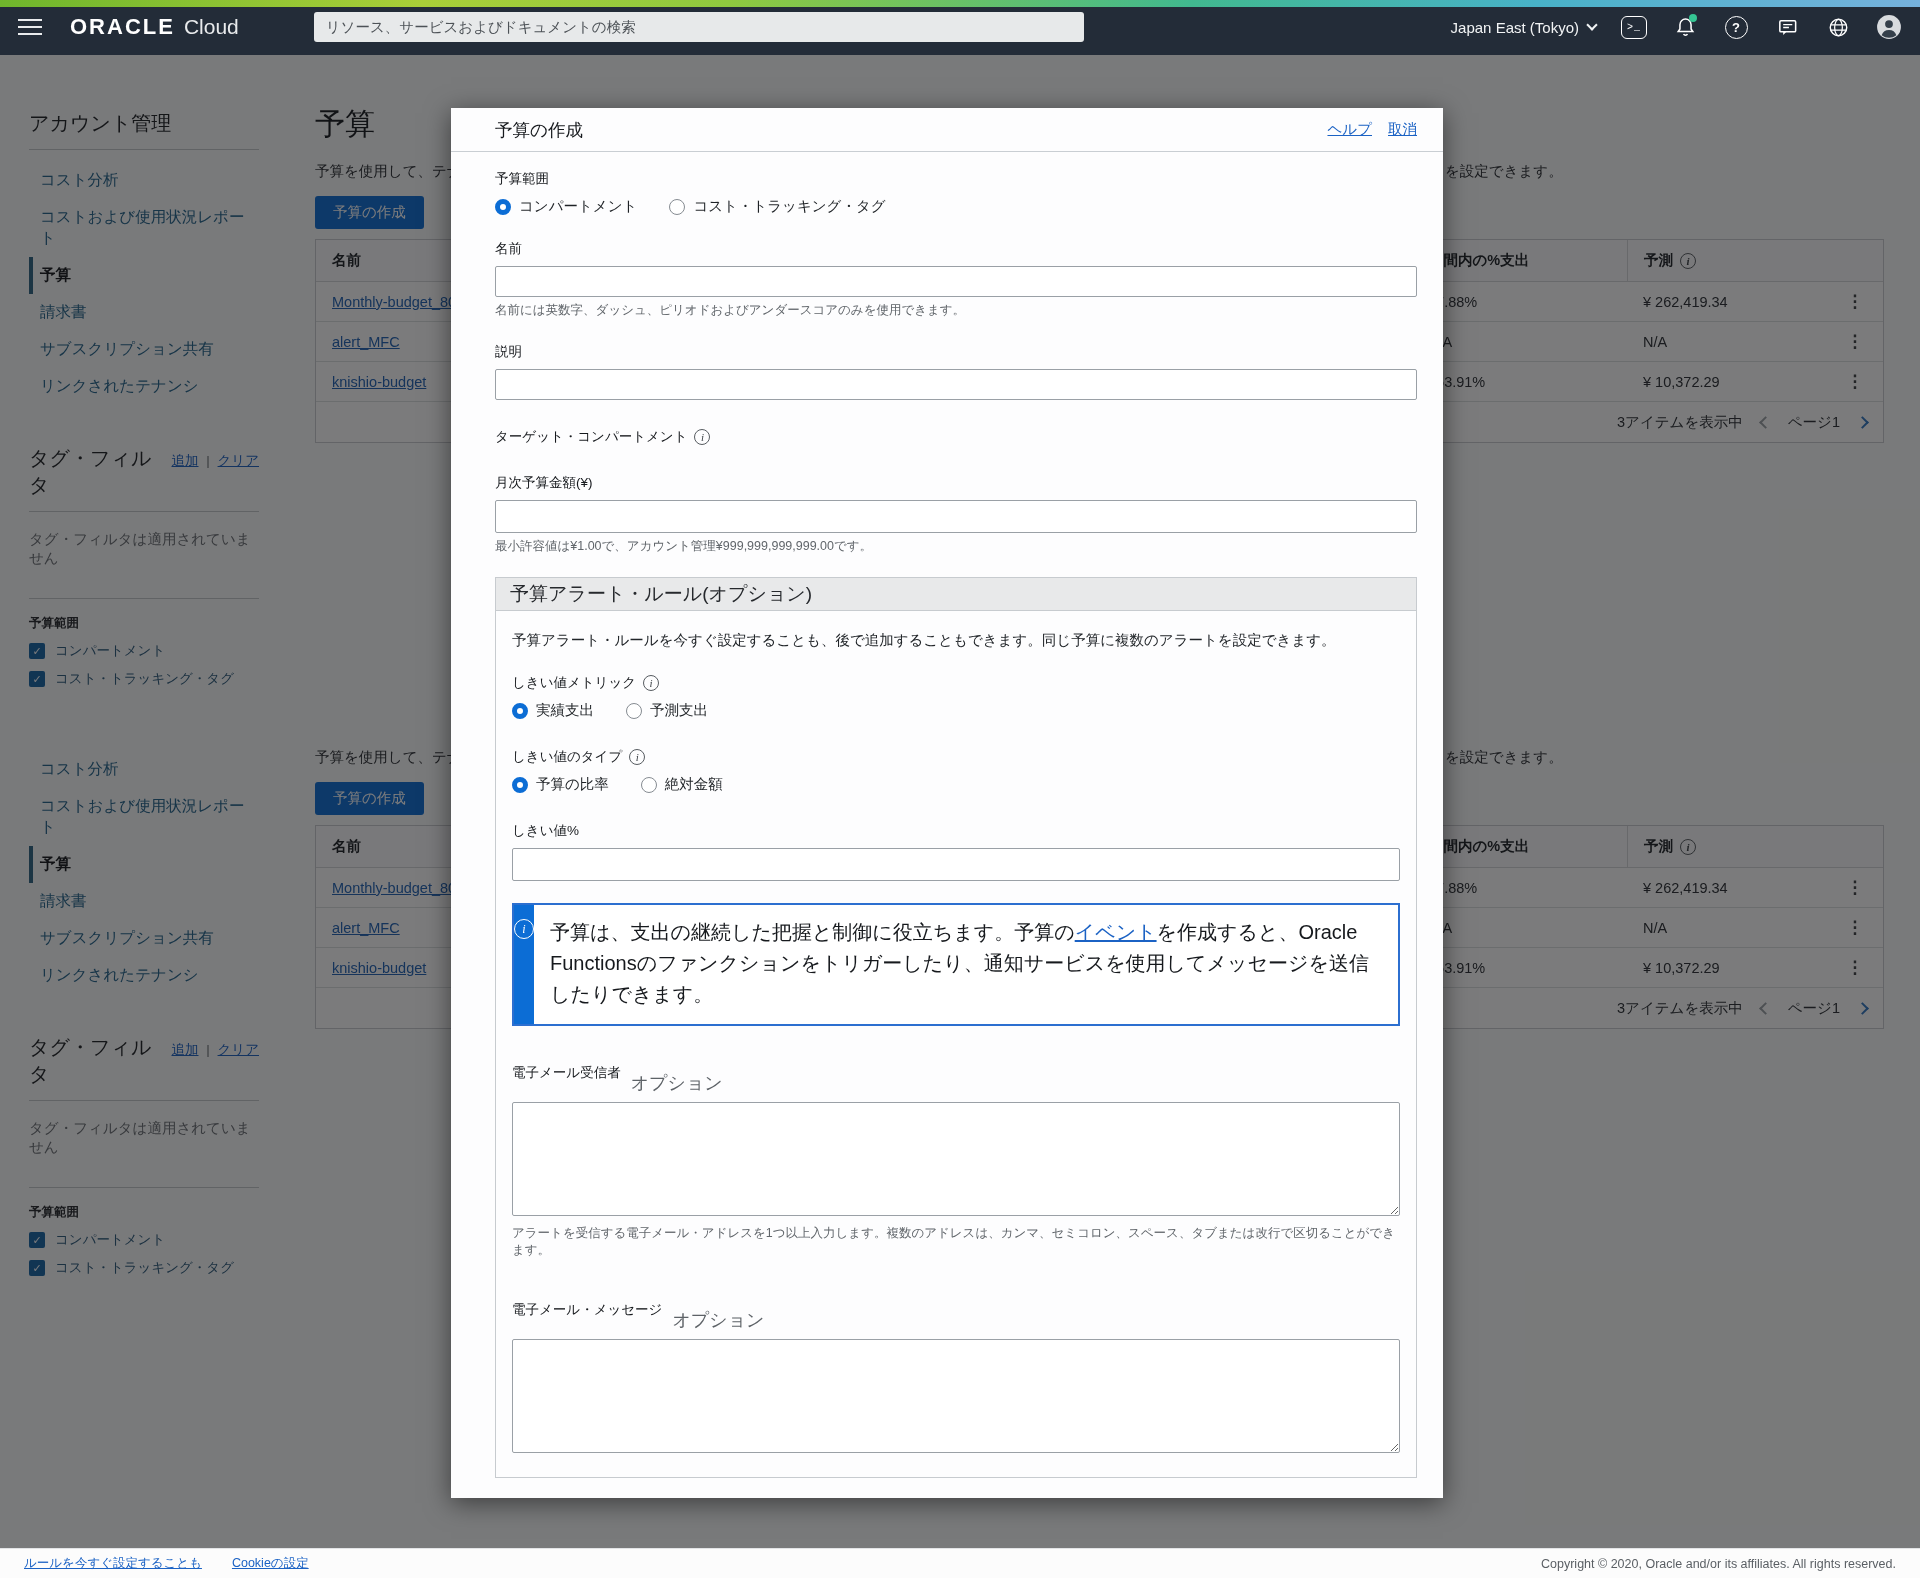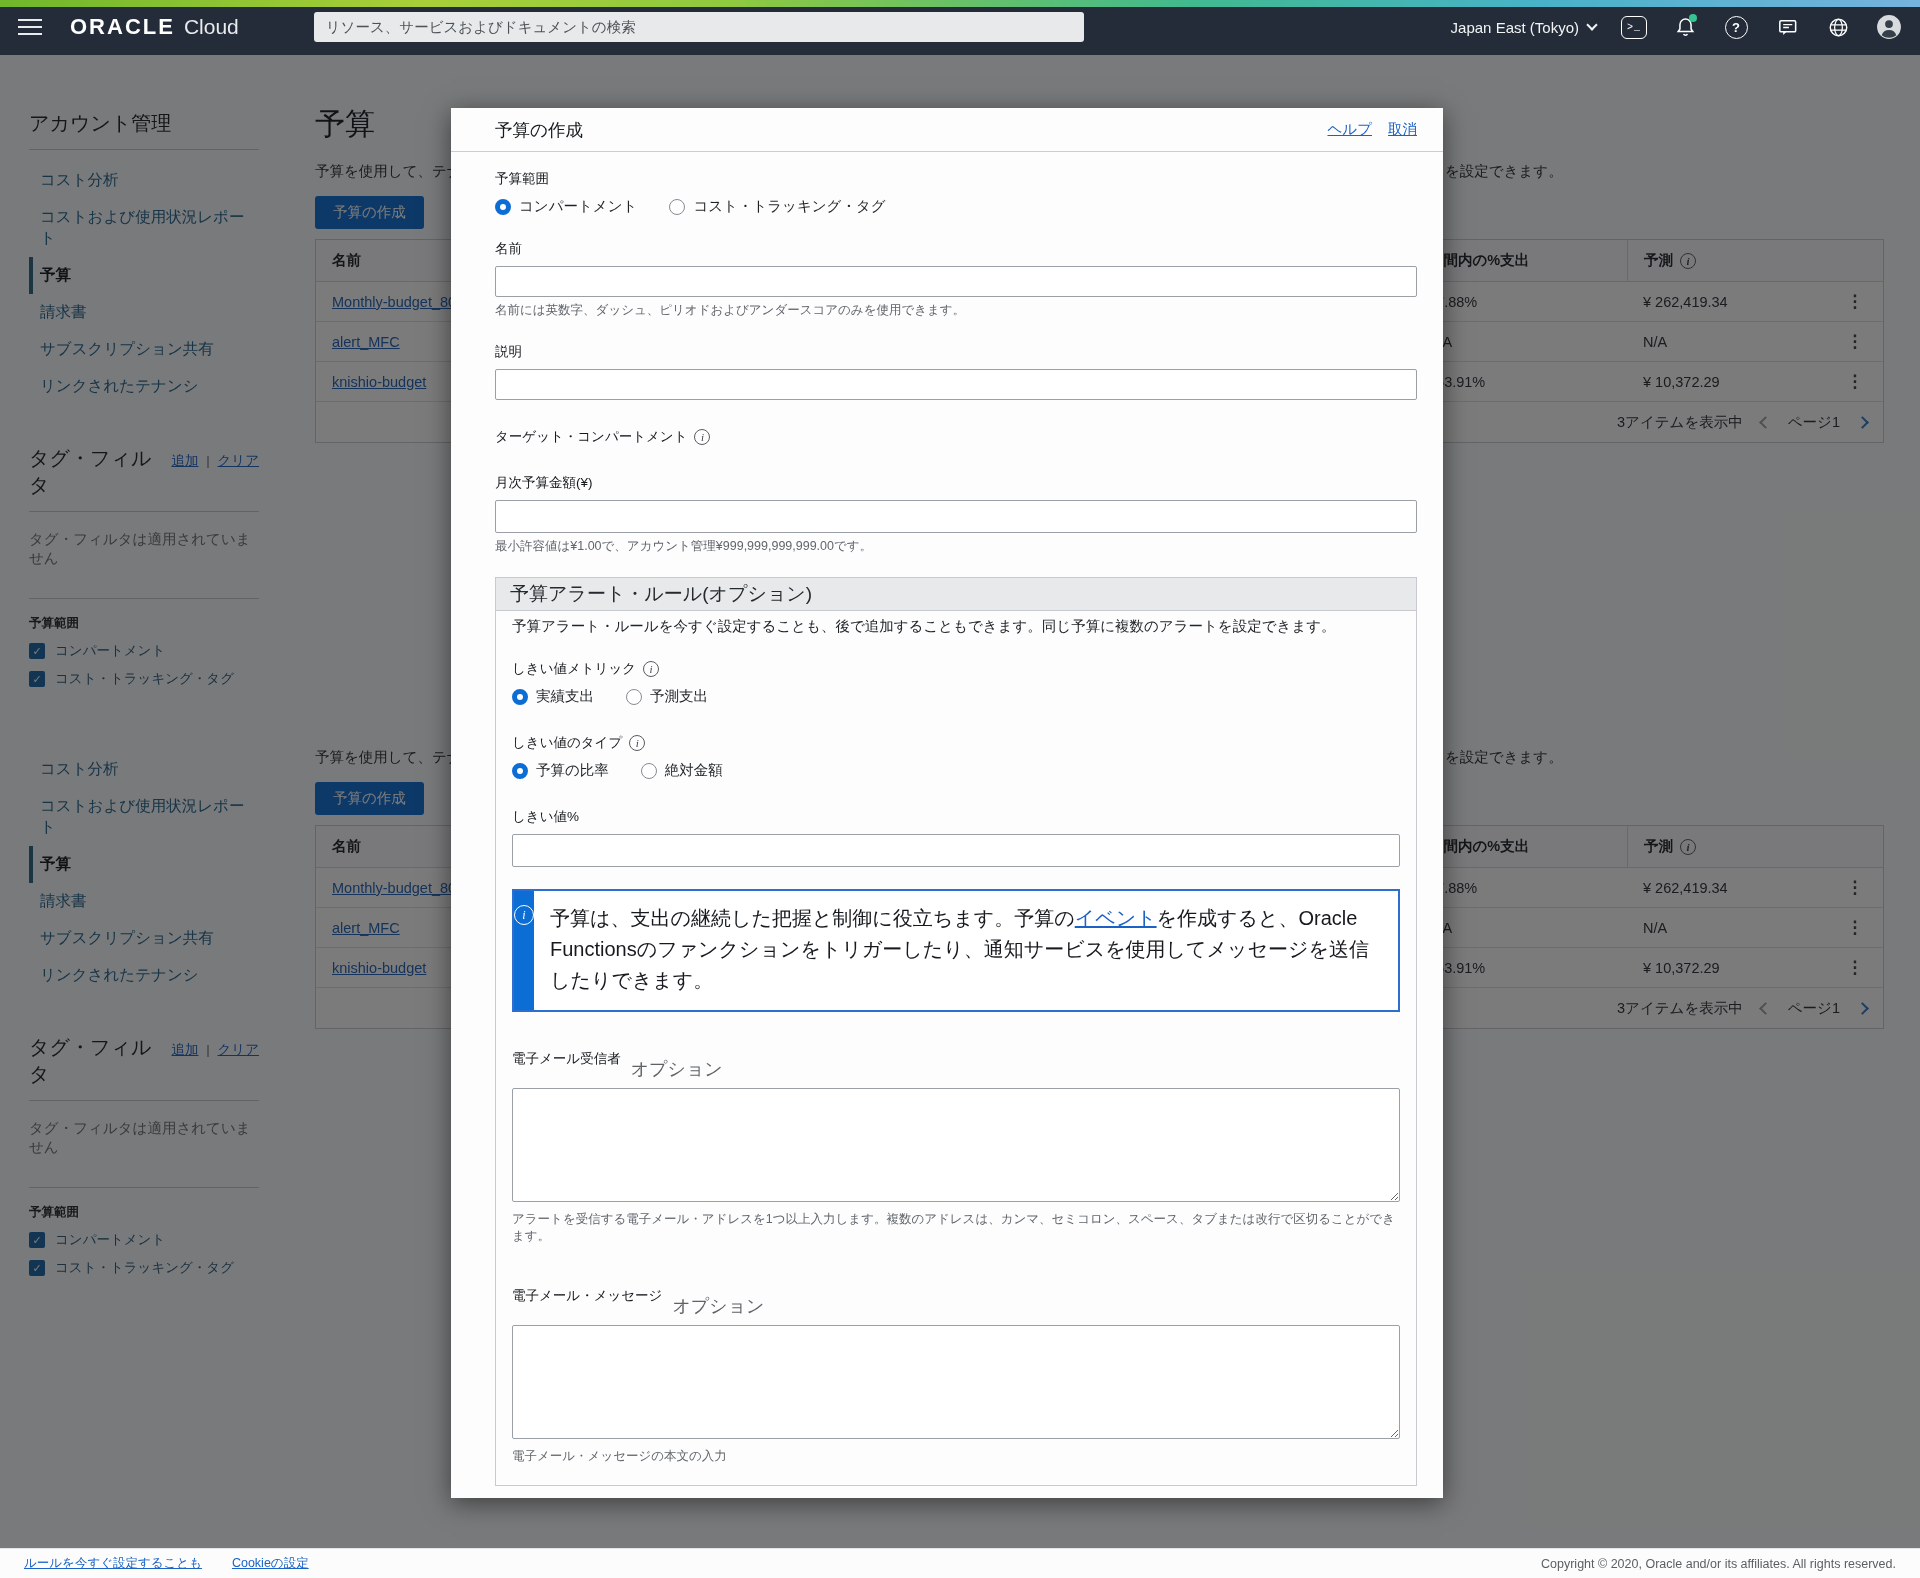--- a/index.html
+++ b/index.html
@@ -93,21 +93,21 @@
   .t-input.tall { height:33px; }
   .helper { margin-top:5px; font-size:12.5px; color:#61666b; }
   .select { margin-top:8px; width:100%; height:34px; border:1px solid #9aa0a6; border-radius:2px; background:#fff; display:flex; align-items:center; padding:0 12px; cursor:pointer; }
   .select .sel-text { font-size:14.5px; color:#6c7178; }
   .stepper { margin-left:auto; display:flex; flex-direction:column; align-items:center; gap:3px; }
   .tri-up { width:0; height:0; border-left:4px solid transparent; border-right:4px solid transparent; border-bottom:5px solid #3c4146; }
   .tri-down { width:0; height:0; border-left:4px solid transparent; border-right:4px solid transparent; border-top:5px solid #3c4146; }
 
   .section { margin-top:22px; border:1px solid #c7cbcf; }
   .section-banner { height:33px; background:#e8e9ea; border-bottom:1px solid #c7cbcf; display:flex; align-items:center; padding:0 14px; font-size:19px; color:#26292d; }
-  .section-body { padding:2px 16px 20px 16px; }
+  .section-body { padding:16px 16px 20px 16px; }
   .section-intro { font-size:14.5px; color:#212529; margin-top:4px; }
   .note { display:flex; margin-top:22px; border:2px solid #2c6fd0; background:#fff; }
   .note-bar { width:42px; background:#0c6dd5; display:flex; align-items:flex-start; justify-content:center; padding-top:14px; }
   .note-i { width:20px; height:20px; border:1.6px solid #fff; border-radius:50%; color:#fff; font-size:12px; font-style:italic; font-family:"Liberation Serif",serif; display:flex; align-items:center; justify-content:center; }
   .note-text { padding:12px 16px 14px 16px; font-size:20px; line-height:1.55; color:#16191d; }
   .t-area { margin-top:7px; width:100%; height:114px; border:1px solid #9aa0a6; border-radius:2px; background:#fff; resize:both; font-family:"Liberation Sans",sans-serif; font-size:14px; padding:6px 8px; }
   .adv-link { display:inline-block; margin-top:36px; font-size:14.5px; }
 
   
   .footer { position:absolute; left:0; right:0; top:1548px; height:30px; background:#fcfcfc; border-top:1px solid #e2e4e6; display:flex; align-items:center; padding:0 24px; z-index:40; font-size:12.5px; }
@@ -454,21 +454,20 @@
             <span class="opt">オプション</span>
           </div>
           <textarea class="t-area" style=""></textarea>
           <div class="helper">アラートを受信する電子メール・アドレスを1つ以上入力します。複数のアドレスは、カンマ、セミコロン、スペース、タブまたは改行で区切ることができます。</div>
 
           <div class="f-label mt-xl">
             <span>電子メール・メッセージ</span>
             <span class="opt">オプション</span>
           </div>
           <textarea class="t-area" style=""></textarea>
-          <div class="helper">電子メール・メッセージの本文の入力</div>
         </div>
       </div>
 
       <a class="link adv-link">拡張オプションの表示</a>
 
       
     </div>
   </div>
 
   <div class="footer">

